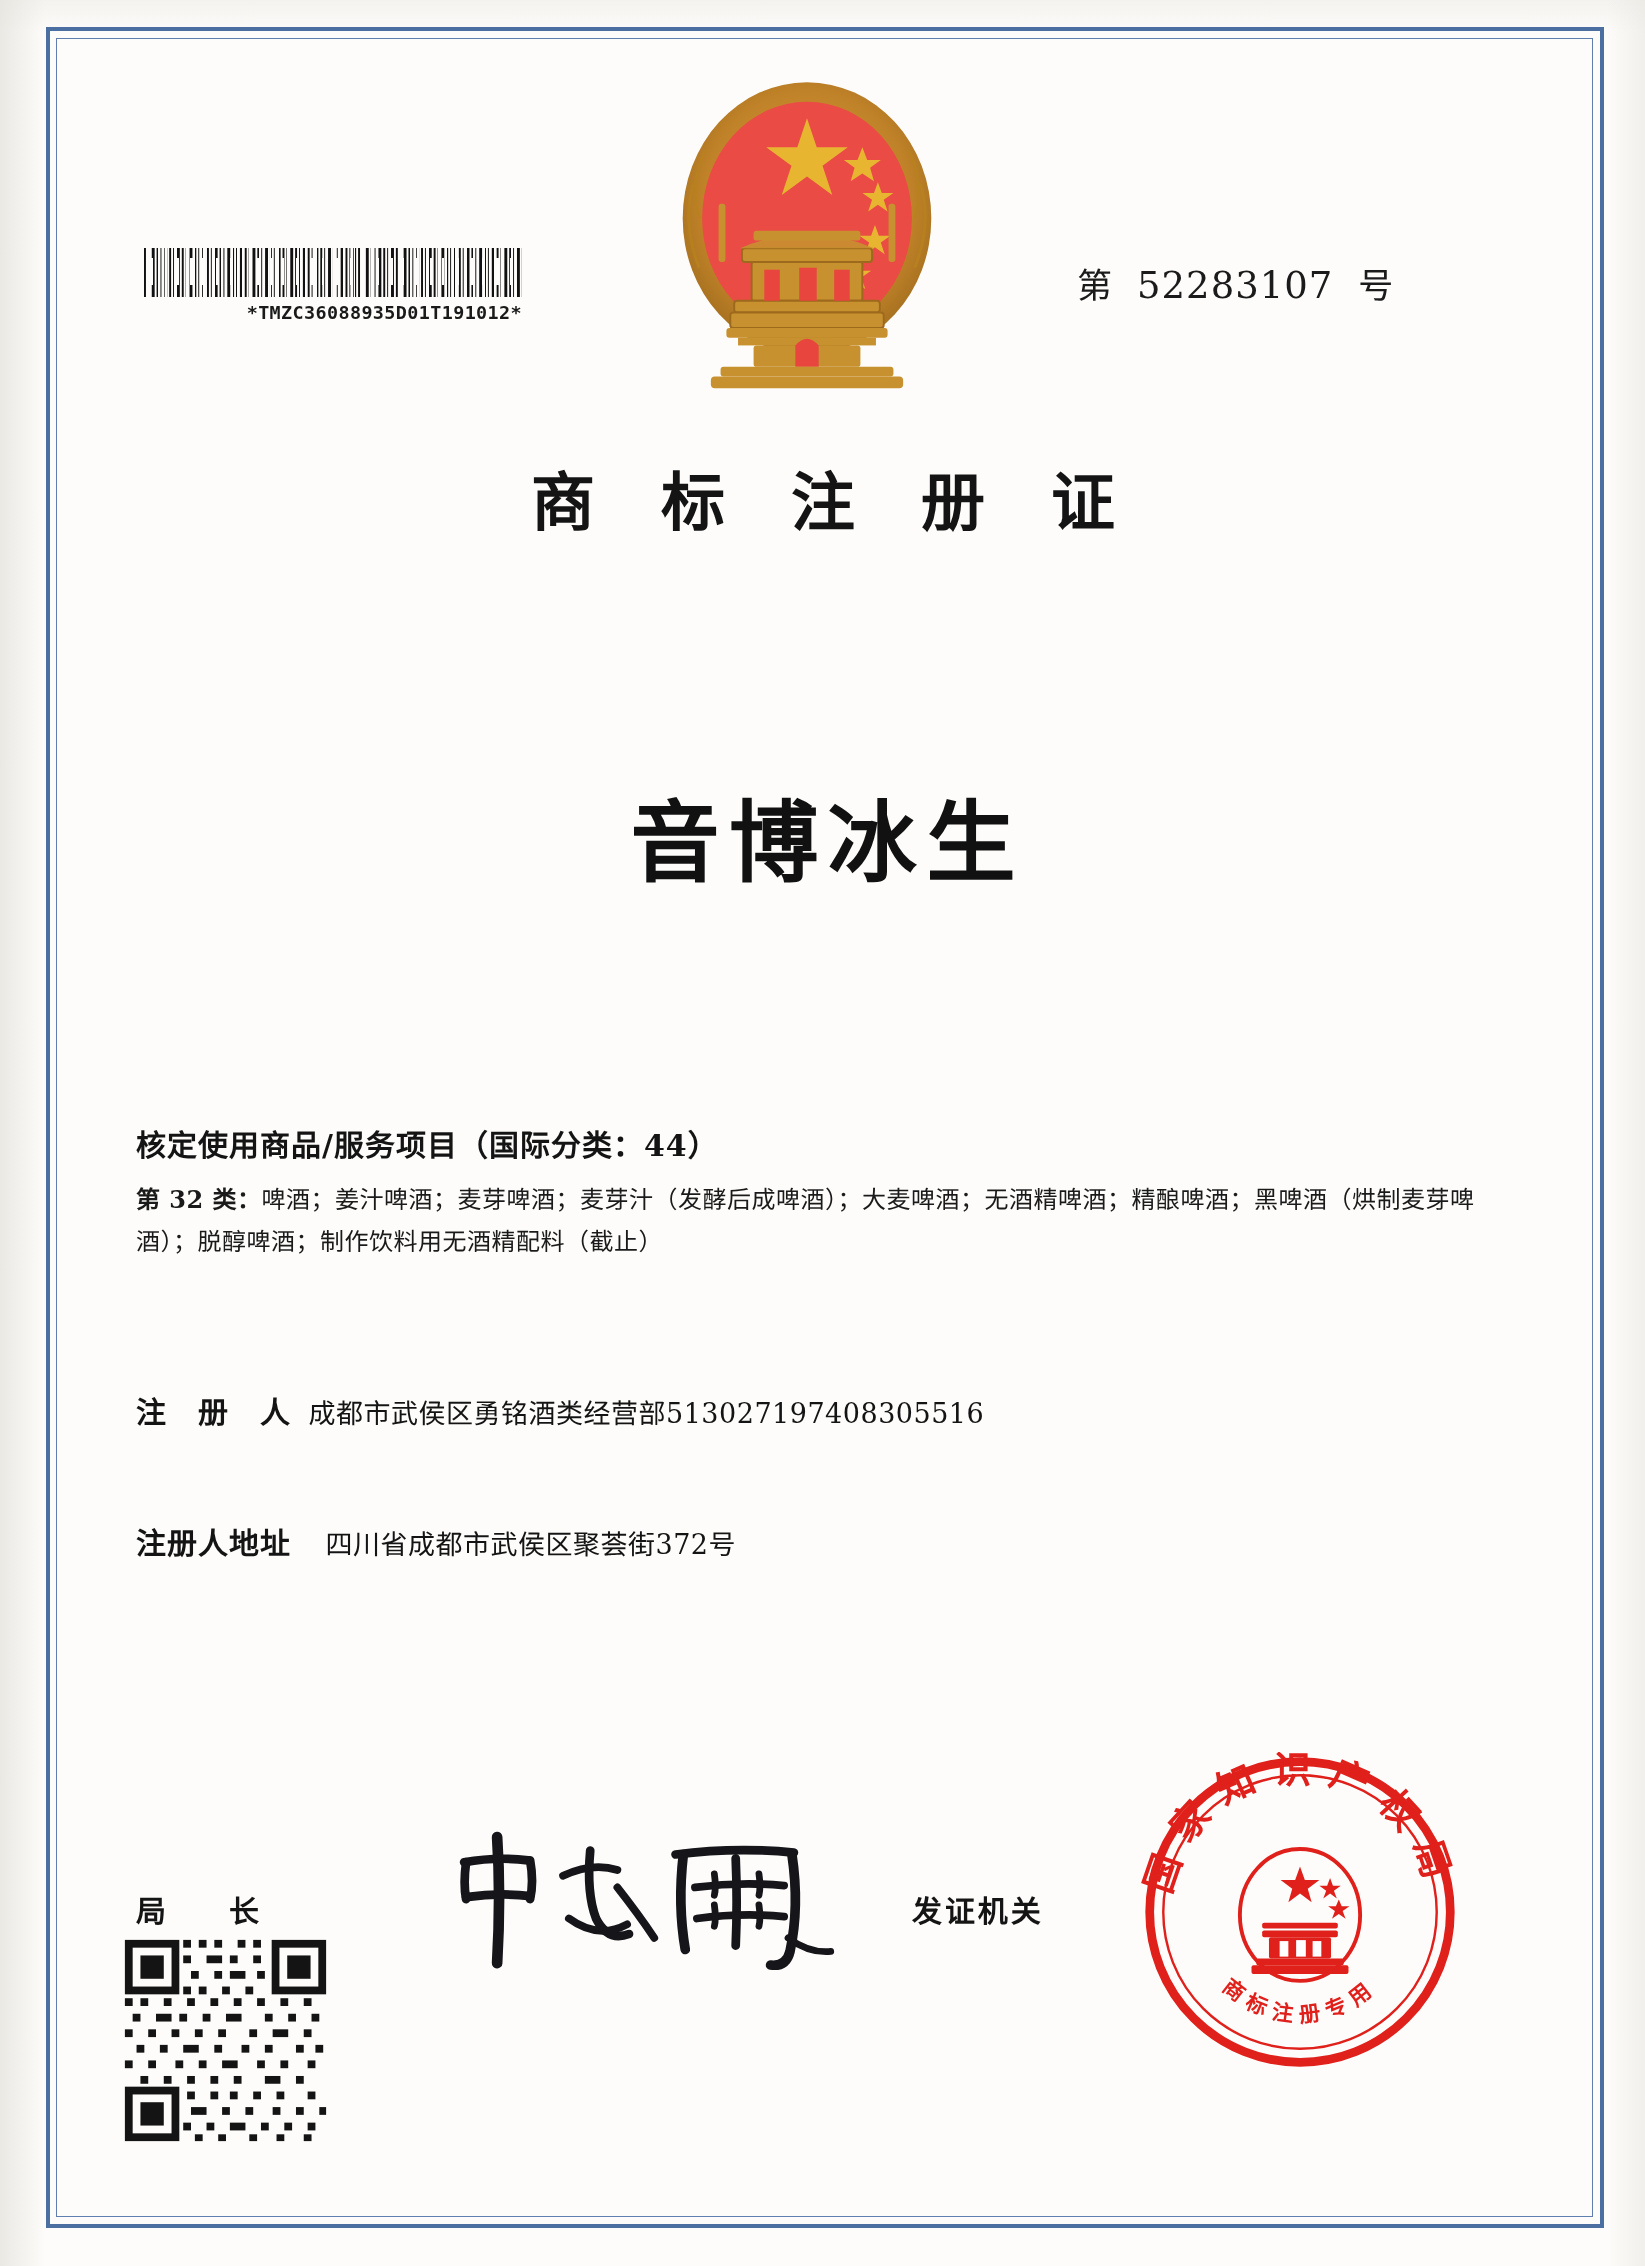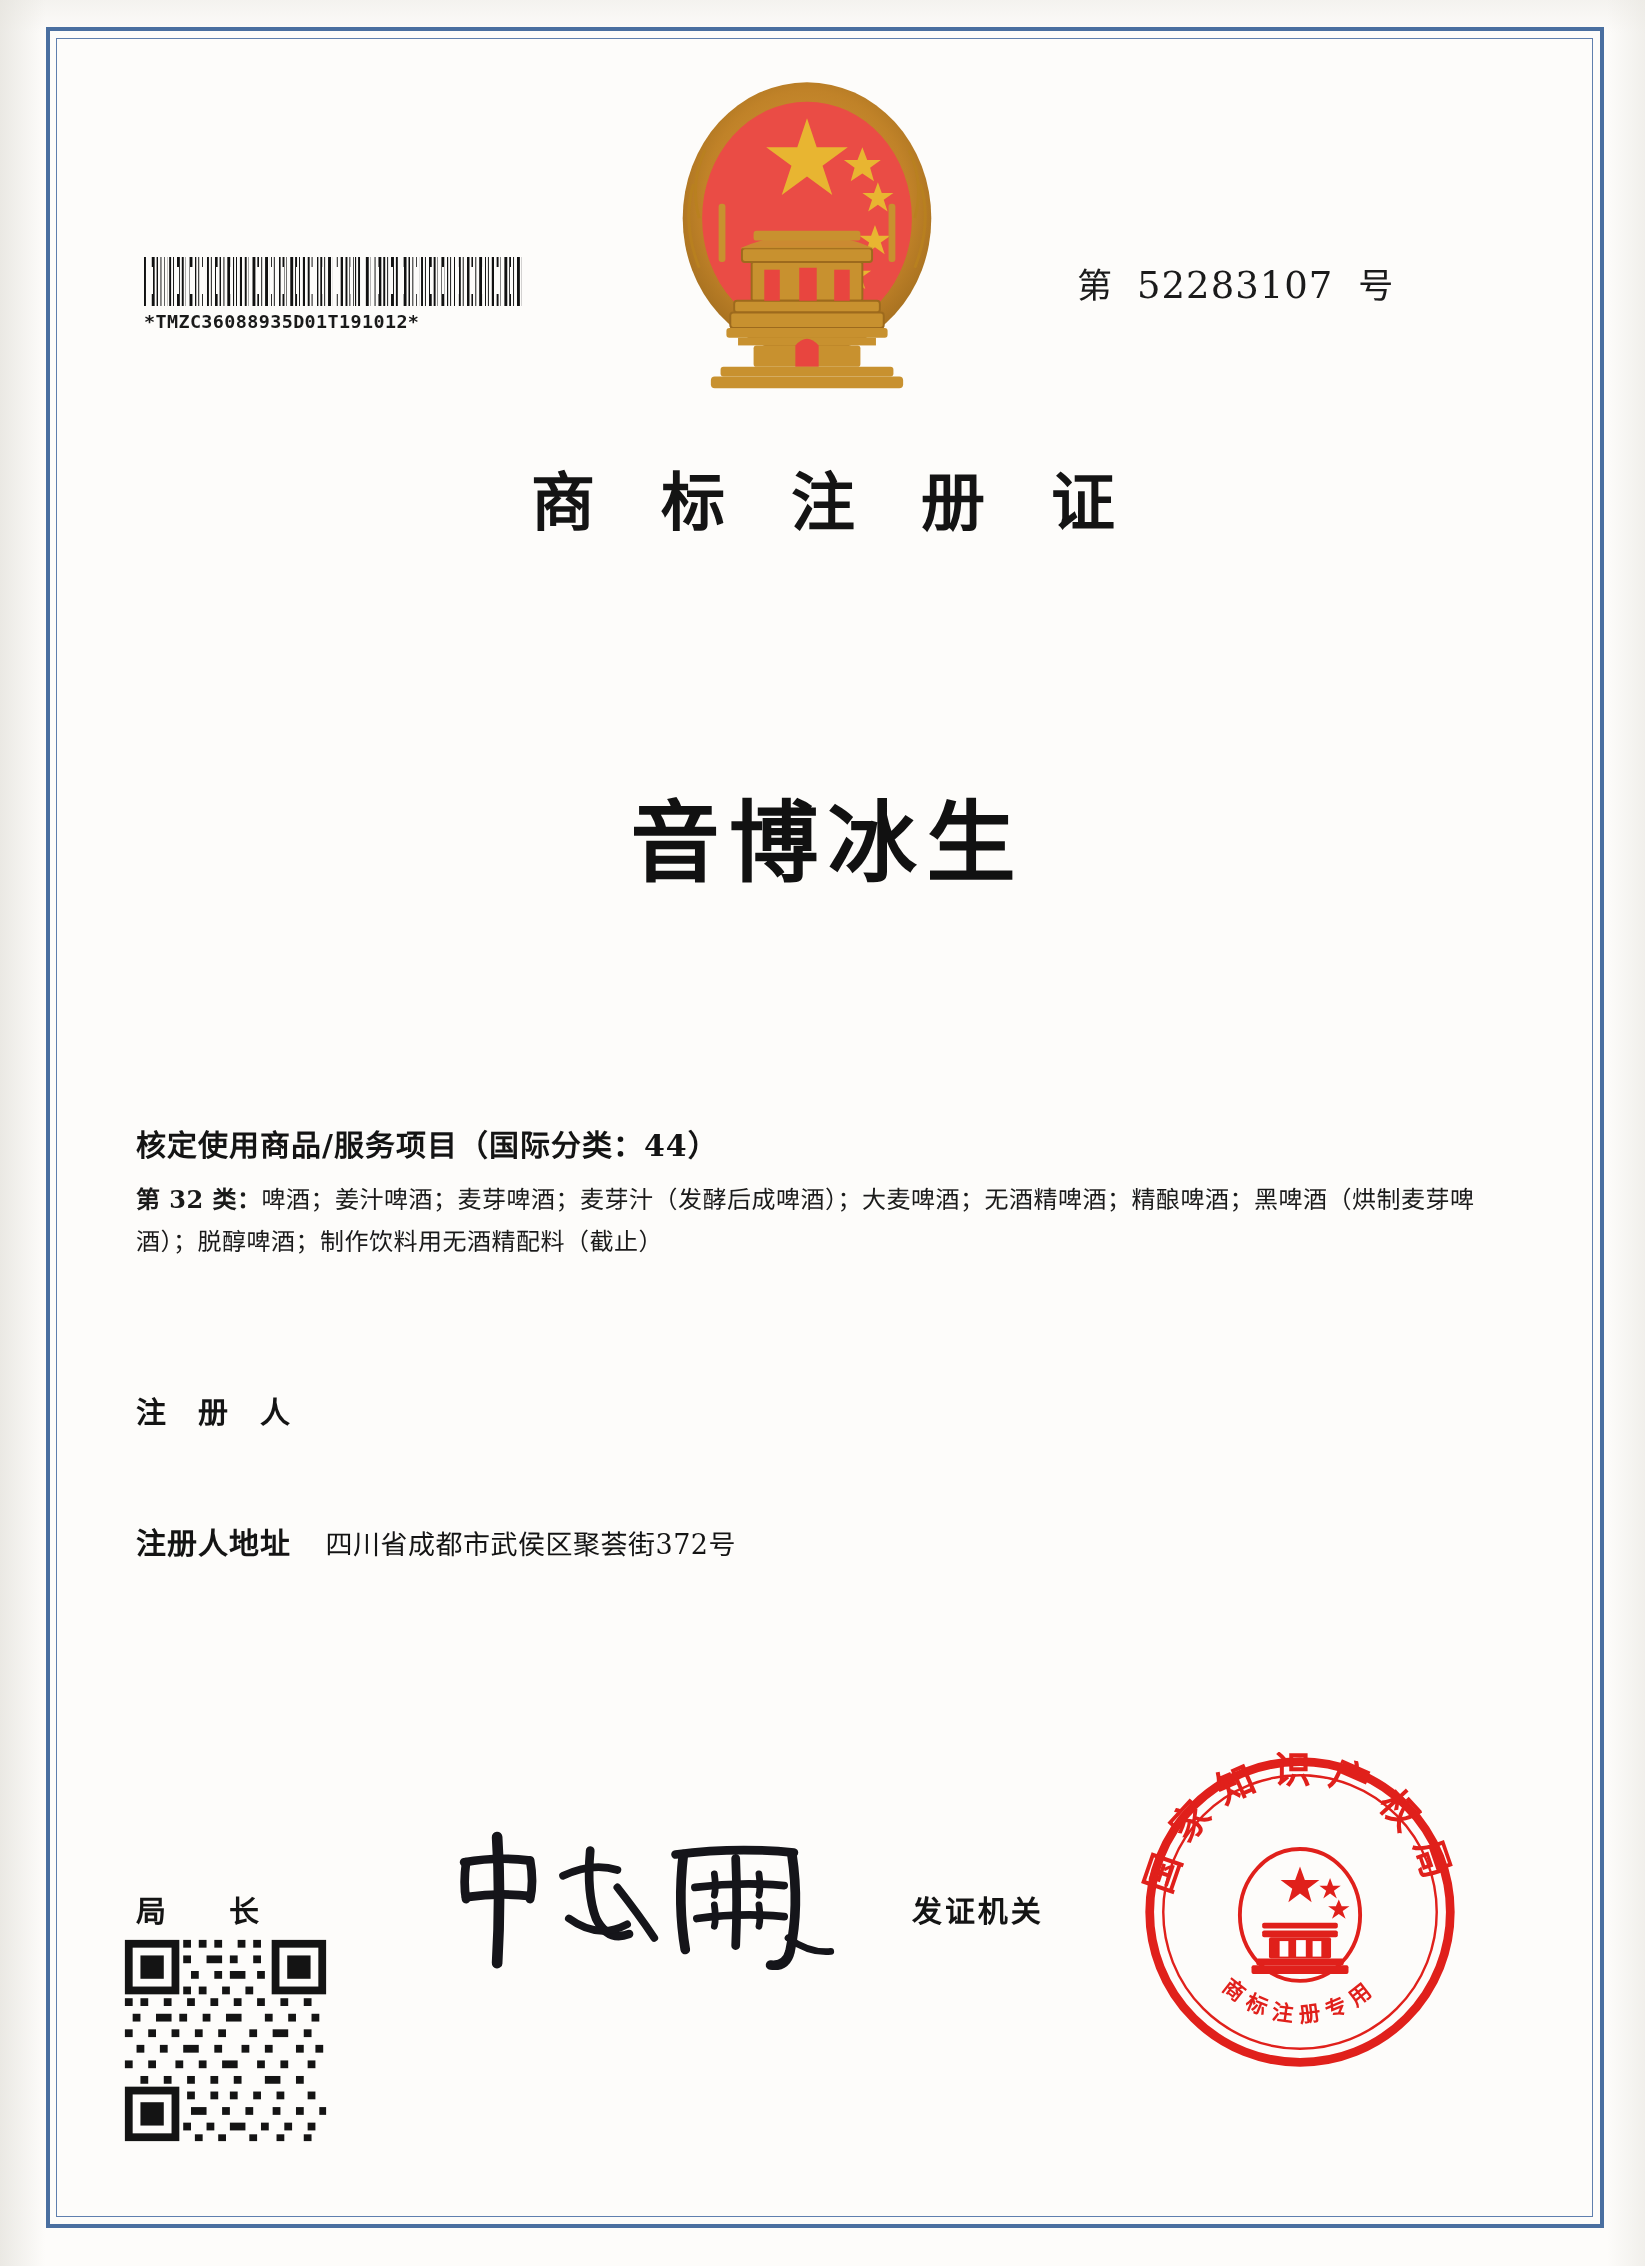--- a/index.html
+++ b/index.html
@@ -42,23 +42,23 @@
     width: 1537px;
     height: 2179px;
     border: 1.9px solid #5f7fae;
     box-sizing: border-box;
   }
 
   
   .barcode-block {
     position: absolute;
     left: 144px;
-    top: 257px;
+    top: 248px;
     width: 378px;
-    text-align: left;
+    text-align: right;
   }
   .barcode-bars {
     height: 49px;
     width: 378px;
     background-repeat: repeat-x;
     background-size: 12.6px 100%;
     background-image:
       linear-gradient(90deg,
         #111 0 1.9px, transparent 1.9px 3.9px,
         #111 3.9px 4.9px, transparent 4.9px 7.8px,
@@ -356,20 +356,21 @@
 
   <div class="mark-name">音博冰生</div>
 
   <div class="field-goods-heading">核定使用商品/服务项目（国际分类：44）</div>
   <div class="field-goods-body">
     <span class="cls">第 32 类：</span><span>啤酒；姜汁啤酒；麦芽啤酒；麦芽汁（发酵后成啤酒）；大麦啤酒；无酒精啤酒；精酿啤酒；黑啤酒（烘制麦芽啤酒）；脱醇啤酒；制作饮料用无酒精配料（截止）</span>
   </div>
 
   <div class="row row-registrant">
     <span class="lab">注　册　人</span>
+    <span class="val">成都市武侯区勇铭酒类经营部513027197408305516</span>
   </div>
 
   <div class="row row-address">
     <span class="lab">注册人地址</span>
     <span class="val">四川省成都市武侯区聚荟街372号</span>
   </div>
 
 
   <div class="row-director">局　　长</div>
 

